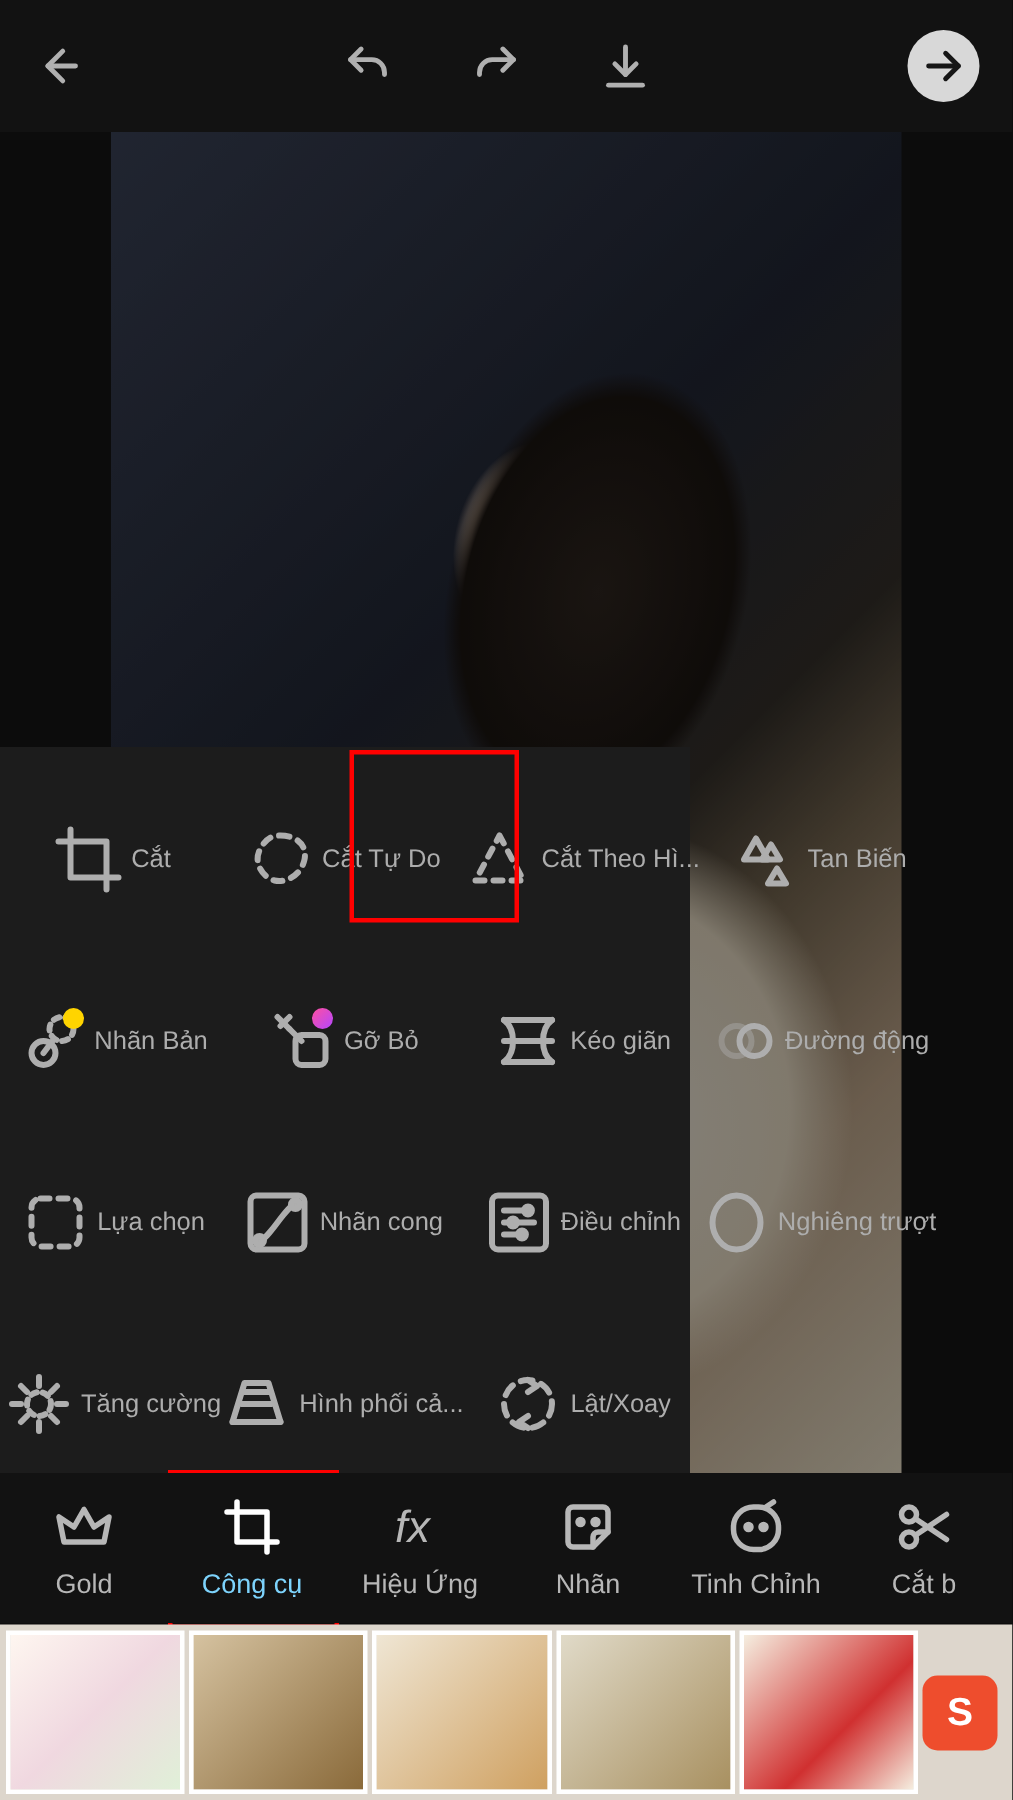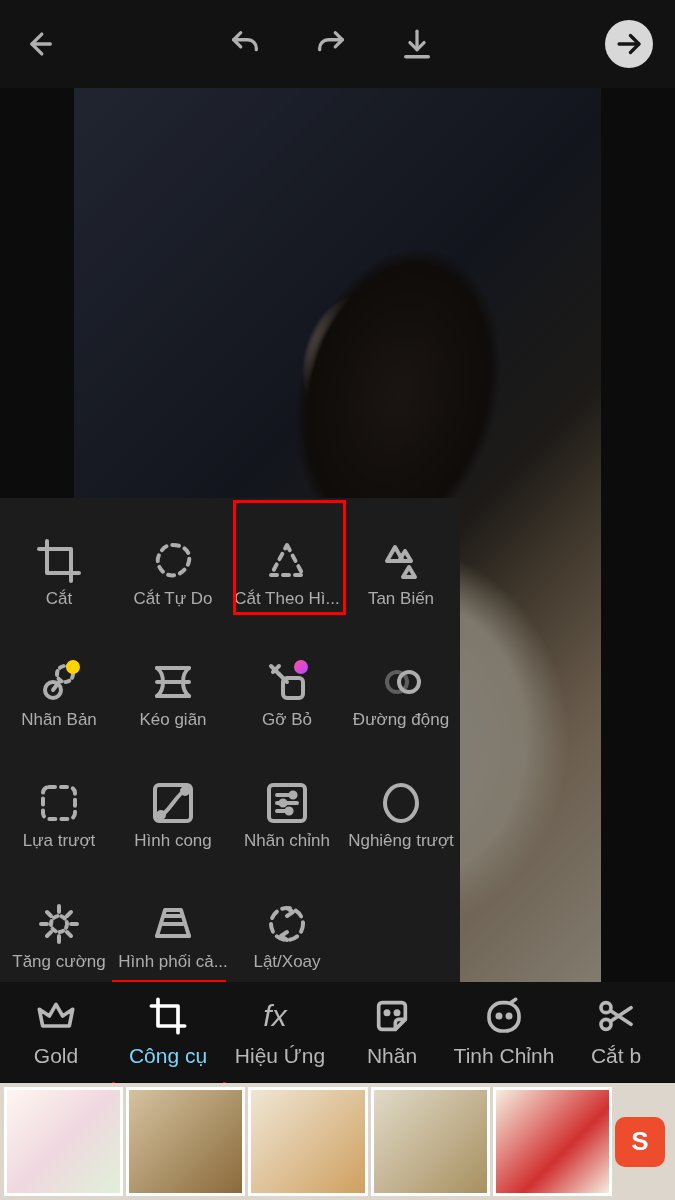--- a/index.html
+++ b/index.html
@@ -7,31 +7,31 @@
 .topbar { position:absolute; top:0; left:0; right:0; height:88px; display:flex; align-items:center; justify-content:space-between; padding:0 22px; background:rgba(20,20,20,.85); }
 .topbar .mid { display:flex; gap:52px; }
 .icn { width:34px; height:34px; display:flex; align-items:center; justify-content:center; }
 .icn svg { width:100%; height:100%; stroke:#b0b0b0; stroke-width:2.3; fill:none; stroke-linecap:round; stroke-linejoin:round; }
 .nextbtn { width:48px; height:48px; border-radius:50%; background:#d8d8d8; display:flex; align-items:center; justify-content:center; }
 .nextbtn svg { stroke:#161616; }
 .photo { position:absolute; top:88px; left:74px; width:527px; height:940px; overflow:hidden; background:linear-gradient(135deg,#3b4358 0%,#222735 38%,#35302a 56%,#756650 65%,#c0a78b 78%,#f2ead3 100%); filter:brightness(.55); }
 .photo::before { content:""; position:absolute; top:125px; left:105px; width:350px; height:430px; background:radial-gradient(ellipse 160px 240px at 60% 40%,#2f2620 0%,#1b1511 55%,transparent 62%),radial-gradient(ellipse 95px 130px at 45% 35%,#e6d5c5 0%,#d7bda6 40%,transparent 52%); transform:rotate(14deg); }
 .photo::after { content:""; position:absolute; top:440px; left:90px; width:430px; height:470px; background:radial-gradient(ellipse 280px 320px at 55% 45%,#f6f1e5 0%,#ece0c9 45%,transparent 60%); opacity:.95; }
 .toolpanel { position:absolute; top:498px; left:0; width:460px; height:505px; background:#1c1c1c; padding:14px 2px 6px; display:grid; grid-template-columns:repeat(4,1fr); grid-template-rows:repeat(4,1fr); }
-.tool { display:flex; flex-direction:column; align-items:center; justify-content:center; gap:4px; cursor:pointer; }
+.tool { display:flex; align-items:center; justify-content:center; gap:4px; cursor:pointer; }
 .tool .ticn { width:48px; height:48px; display:flex; align-items:center; justify-content:center; }
 .tool .ticn svg { width:100%; height:100%; stroke:#aeaeae; stroke-width:2; fill:none; stroke-linecap:round; stroke-linejoin:round; }
 .tool span { font-size:17px; color:#adadad; white-space:nowrap; max-width:112px; overflow:hidden; text-align:center; }
 .hl1 { position:absolute; border:3px solid #ff0000; pointer-events:none; }
 .botnav { position:absolute; left:0; right:0; bottom:118px; height:100px; background:#121212; display:flex; overflow:hidden; }
 .navitem { width:112px; flex:0 0 112px; display:flex; flex-direction:column; align-items:center; justify-content:center; gap:8px; cursor:pointer; }
 .navitem .nicn { width:40px; height:40px; display:flex; align-items:center; justify-content:center; }
 .navitem .nicn svg { width:100%; height:100%; stroke:#b7b7b7; stroke-width:2.2; fill:none; stroke-linecap:round; stroke-linejoin:round; }
 .navitem.active .nicn svg { stroke:#fff; }
-.navitem span { font-size:21px; color:#b7b7b7; }
+.navitem span { font-size:18px; color:#b7b7b7; }
 .navitem.active span { color:#7dd3fc; }
 .adrow { position:absolute; left:0; right:0; bottom:0; height:117px; background:#ddd6cc; display:flex; gap:3px; padding:4px; }
 .aditem { flex:1; background:linear-gradient(140deg,#e8e1d3,#c6b79d); border:3px solid #fff; min-width:0; }
 .adbadge { width:50px; height:50px; background:#ee4d2d; border-radius:10px; align-self:center; display:flex; align-items:center; justify-content:center; color:#fff; font-size:26px; font-weight:700; margin-right:6px; }
 .wm { position:absolute; right:82px; bottom:132px; font-size:12px; color:#777; }
 .badge { position:absolute; width:14px; height:14px; border-radius:50%; right:3px; top:2px; }
 .badge.p { background:linear-gradient(135deg,#ff4fa0,#b347ff); }
 .badge.y { background:#ffd400; }
 </style>
 </head>
@@ -120,81 +120,81 @@
         <svg viewBox="0 0 24 24">
           <circle cx="15" cy="8" r="4" stroke-dasharray="2 2"></circle>
           <circle cx="9" cy="16" r="4"></circle>
           <path d="M12 12l-3 4"></path>
         </svg>
         <div class="badge y"></div>
       </div>
       <span>Nhãn Bản</span>
     </div>
   <div class="tool">
-      <div class="ticn">
-        <svg viewBox="0 0 24 24">
-          <path d="M4 5c4 3 4 11 0 14"></path>
-          <path d="M20 5c-4 3-4 11 0 14"></path>
-          <path d="M4 5h16M4 19h16M4 12h16"></path>
-        </svg>
-      </div>
-      <span>Kéo giãn</span>
-    </div>
-  <div class="tool">
       <div class="ticn" style="position:relative">
         <svg viewBox="0 0 24 24">
           <path d="M4 4l4 4"></path>
           <path d="M5 7l3-3"></path>
           <rect x="10" y="10" width="10" height="10" rx="2"></rect>
           <path d="M8 8l4 4"></path>
         </svg>
         <div class="badge p"></div>
       </div>
       <span>Gỡ Bỏ</span>
     </div>
   <div class="tool">
       <div class="ticn">
         <svg viewBox="0 0 24 24">
+          <path d="M4 5c4 3 4 11 0 14"></path>
+          <path d="M20 5c-4 3-4 11 0 14"></path>
+          <path d="M4 5h16M4 19h16M4 12h16"></path>
+        </svg>
+      </div>
+      <span>Kéo giãn</span>
+    </div>
+  <div class="tool">
+      <div class="ticn">
+        <svg viewBox="0 0 24 24">
           <circle cx="16" cy="12" r="5"></circle>
           <circle cx="10" cy="12" r="5" opacity=".45"></circle>
         </svg>
       </div>
       <span>Đường động</span>
     </div>
 
   <div class="tool">
       <div class="ticn">
         <svg viewBox="0 0 24 24">
           <rect x="4" y="4" width="16" height="16" rx="3" stroke-dasharray="3 3"></rect>
         </svg>
       </div>
-      <span>Lựa trượt</span>
+      <span>Lựa chọn</span>
     </div>
   <div class="tool">
       <div class="ticn">
         <svg viewBox="0 0 24 24">
           <rect x="3" y="3" width="18" height="18" rx="2"></rect>
           <path d="M5 19c5-2 9-12 14-14"></path>
           <circle cx="6" cy="18" r="1.5" fill="#aeaeae"></circle>
           <circle cx="18" cy="6" r="1.5" fill="#aeaeae"></circle>
         </svg>
       </div>
-      <span>Hình cong</span>
+      <span>Nhãn cong</span>
     </div>
   <div class="tool">
       <div class="ticn">
         <svg viewBox="0 0 24 24">
           <rect x="3" y="3" width="18" height="18" rx="2"></rect>
           <path d="M7 8h6M7 12h10M7 16h4"></path>
           <circle cx="15" cy="8" r="1.3" fill="#aeaeae"></circle>
           <circle cx="10" cy="12" r="1.3" fill="#aeaeae"></circle>
           <circle cx="13" cy="16" r="1.3" fill="#aeaeae"></circle>
         </svg>
       </div>
-      <span>Nhãn chỉnh</span>
+      <span>Điều chỉnh</span>
     </div>
   <div class="tool">
       <div class="ticn">
         <svg viewBox="0 0 24 24">
           <path d="M12 3c5 0 8 5 8 9s-3 9-8 9-8-5-8-9 3-9 8-9z"></path>
         </svg>
       </div>
       <span>Nghiêng trượt</span>
     </div>
 

